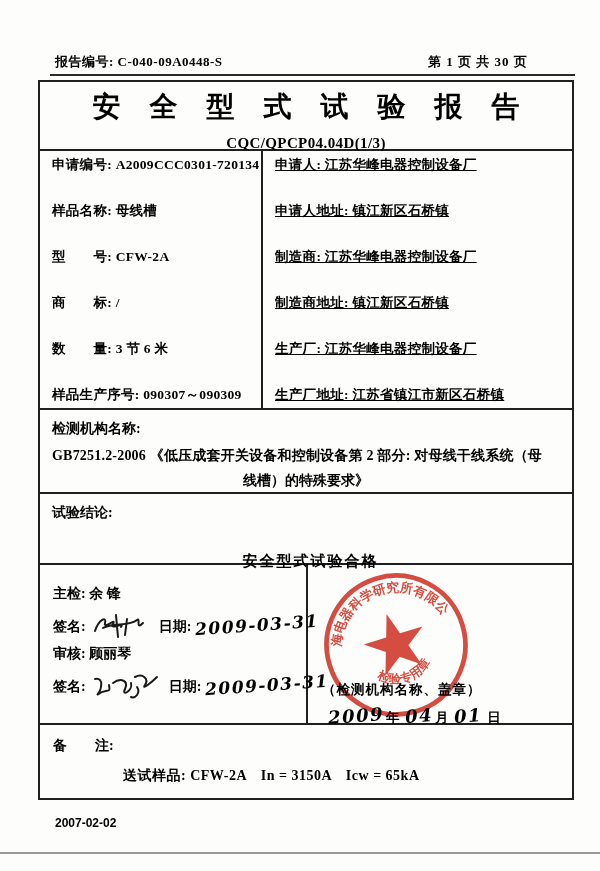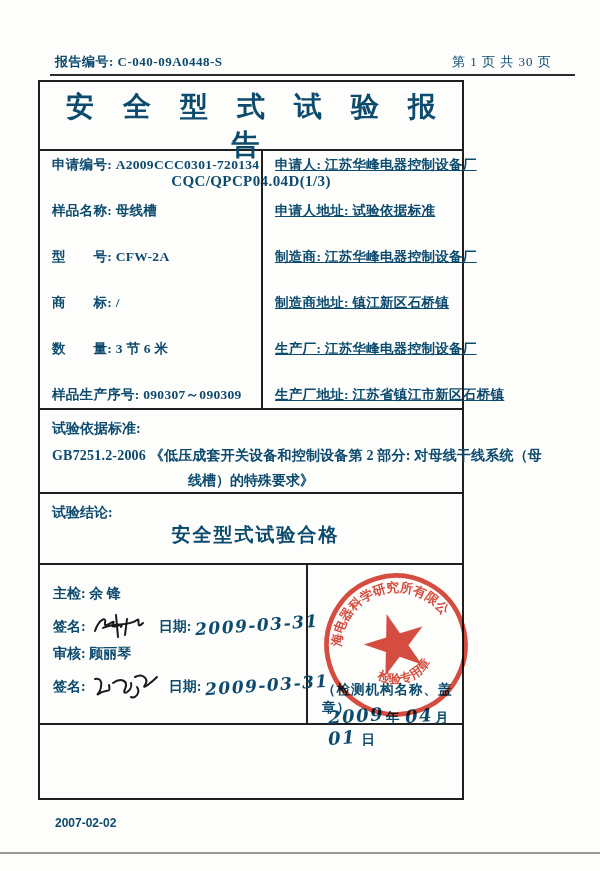--- a/index.html
+++ b/index.html
@@ -1,29 +1,29 @@
 <!DOCTYPE html>
 <html><head>
 <meta charset="utf-8">
 <style>
   * { margin:0; padding:0; box-sizing:border-box; }
   html,body { background:#ffffff; }
   .page {
     position:relative; width:600px; height:871px; margin:0 auto;
-    background:#fdfdfb; color:#0c4a6e;
+    background:#fdfdfb; color:#000000;
     font-family:"Liberation Serif","DejaVu Serif",serif;
     overflow:hidden;
   }
   
   .report-no { position:absolute; left:55px; top:53px; font-size:13px; font-weight:bold; letter-spacing:.5px; }
-  .page-info { position:absolute; left:452px; top:53px; font-size:13px; font-weight:normal; letter-spacing:1px;text-align:right; }
+  .page-info { position:absolute; left:428px; top:53px; font-size:13px; font-weight:bold; letter-spacing:1px;text-align:right; }
   .header-rule { position:absolute; left:50px; top:74px; width:525px; height:2px; background:#2a2a2a; }
   
   .doc-table {
-    position:absolute; left:38px; top:80px; width:426px; height:720px;
+    position:absolute; left:38px; top:80px; width:536px; height:720px;
     border:2px solid #1f1f1f; display:flex; flex-direction:column;
   }
   .row { position:relative; }
   .b-bottom { border-bottom:2px solid #1f1f1f; }
   
   .row-title { height:69px; text-align:center; padding-top:6px; }
   .main-title { font-size:28px; font-weight:bold; letter-spacing:11px; text-indent:11px; }
   .sub-title  { font-size:15px; font-weight:bold; margin-top:9px; letter-spacing:.4px; }
   
   .row-info { height:259px; display:flex; }
@@ -33,21 +33,21 @@
                 gap:28px; padding-left:12px; padding-right:6px; }
   .cell-lines .line { font-size:13.5px; font-weight:bold; white-space:nowrap; letter-spacing:.3px; }
   
   .row-standards { height:84px; padding:10px 12px 0 12px; }
   .std-label { font-size:14px; font-weight:bold; }
   .std-line1 { font-size:14px; font-weight:bold; margin-top:9px; letter-spacing:.2px; white-space:nowrap; }
   .std-line2 { font-size:14px; font-weight:bold; text-align:center; margin-top:7px; }
   
   .row-conclusion { height:71px; padding:10px 3px 0 12px; }
   .concl-label { font-size:14px; font-weight:bold; }
-  .concl-text  { font-size:19px; font-weight:bold; text-align:center; margin-top:0; letter-spacing:2px; }
+  .concl-text  { font-size:15px; font-weight:bold; text-align:center; margin-top:30px; letter-spacing:2px; }
   
   .row-sign { height:160px; display:flex; }
   .sign-left { width:268px; border-right:2px solid #1f1f1f; padding:20px 0 0 13px; }
   .sign-line { font-size:14px; font-weight:bold; height:30px; white-space:nowrap; }
   .sig-svg { vertical-align:middle; margin:-10px 2px -6px 2px; }
   .hw { font-style:italic; font-weight:bold; font-size:17px; letter-spacing:1.5px;
         display:inline-block; transform:rotate(-4deg); font-family:"DejaVu Serif",serif; }
   .sign-right { flex:1; position:relative; }
   .stamp-caption { position:absolute; left:14px; top:116px; font-size:13.5px; font-weight:bold; letter-spacing:1px; }
   .stamp-date { position:absolute; left:18px; top:140px; font-size:13.5px; font-weight:bold; }
@@ -86,31 +86,31 @@
           <div class="line">样品名称: 母线槽</div>
           <div class="line">型　　号: CFW-2A</div>
           <div class="line">商　　标: /</div>
           <div class="line">数　　量: 3 节 6 米</div>
           <div class="line">样品生产序号: 090307～090309</div>
         </div>
       </div>
       <div class="info-right">
         <div class="cell-lines">
           <div class="line">申请人: 江苏华峰电器控制设备厂</div>
-          <div class="line">申请人地址: 试验依据标准</div>
+          <div class="line">申请人地址: 镇江新区石桥镇</div>
           <div class="line">制造商: 江苏华峰电器控制设备厂</div>
           <div class="line">制造商地址: 镇江新区石桥镇</div>
           <div class="line">生产厂: 江苏华峰电器控制设备厂</div>
           <div class="line">生产厂地址: 江苏省镇江市新区石桥镇</div>
         </div>
       </div>
     </div>
 
     <div class="row row-standards b-bottom">
-      <div class="std-label">试验依据标准:</div>
+      <div class="std-label">检测机构名称:</div>
       <div class="std-line1">GB7251.2-2006 《低压成套开关设备和控制设备第 2 部分: 对母线干线系统（母</div>
       <div class="std-line2">线槽）的特殊要求》</div>
     </div>
 
     <div class="row row-conclusion b-bottom">
       <div class="concl-label">试验结论:</div>
       <div class="concl-text">安全型式试验合格</div>
     </div>
 
     <div class="row row-sign b-bottom">
@@ -161,19 +161,23 @@
           <text fill="#d23426" font-size="13.5" font-weight="bold" font-family="Liberation Serif, serif">
             <textPath href="#arcTop" startOffset="50%" text-anchor="middle">上海电器科学研究所有限公司</textPath>
           </text>
           <text fill="#d23426" font-size="13" font-weight="bold" font-family="Liberation Serif, serif">
             <textPath href="#arcBottom" startOffset="50%" text-anchor="middle">检验专用章</textPath>
           </text>
         </svg>
       </div>
     </div>
 
+    <div class="row row-remarks">
+      <div class="rem-label">备　　注:</div>
+      <div class="rem-content">送试样品: CFW-2A　In = 3150A　Icw = 65kA</div>
+    </div>
 
   </div>
 
   <div class="footer-date">2007-02-02</div>
   <div class="bottom-scan-line"></div>
 
 </div>
 
 </body></html>

